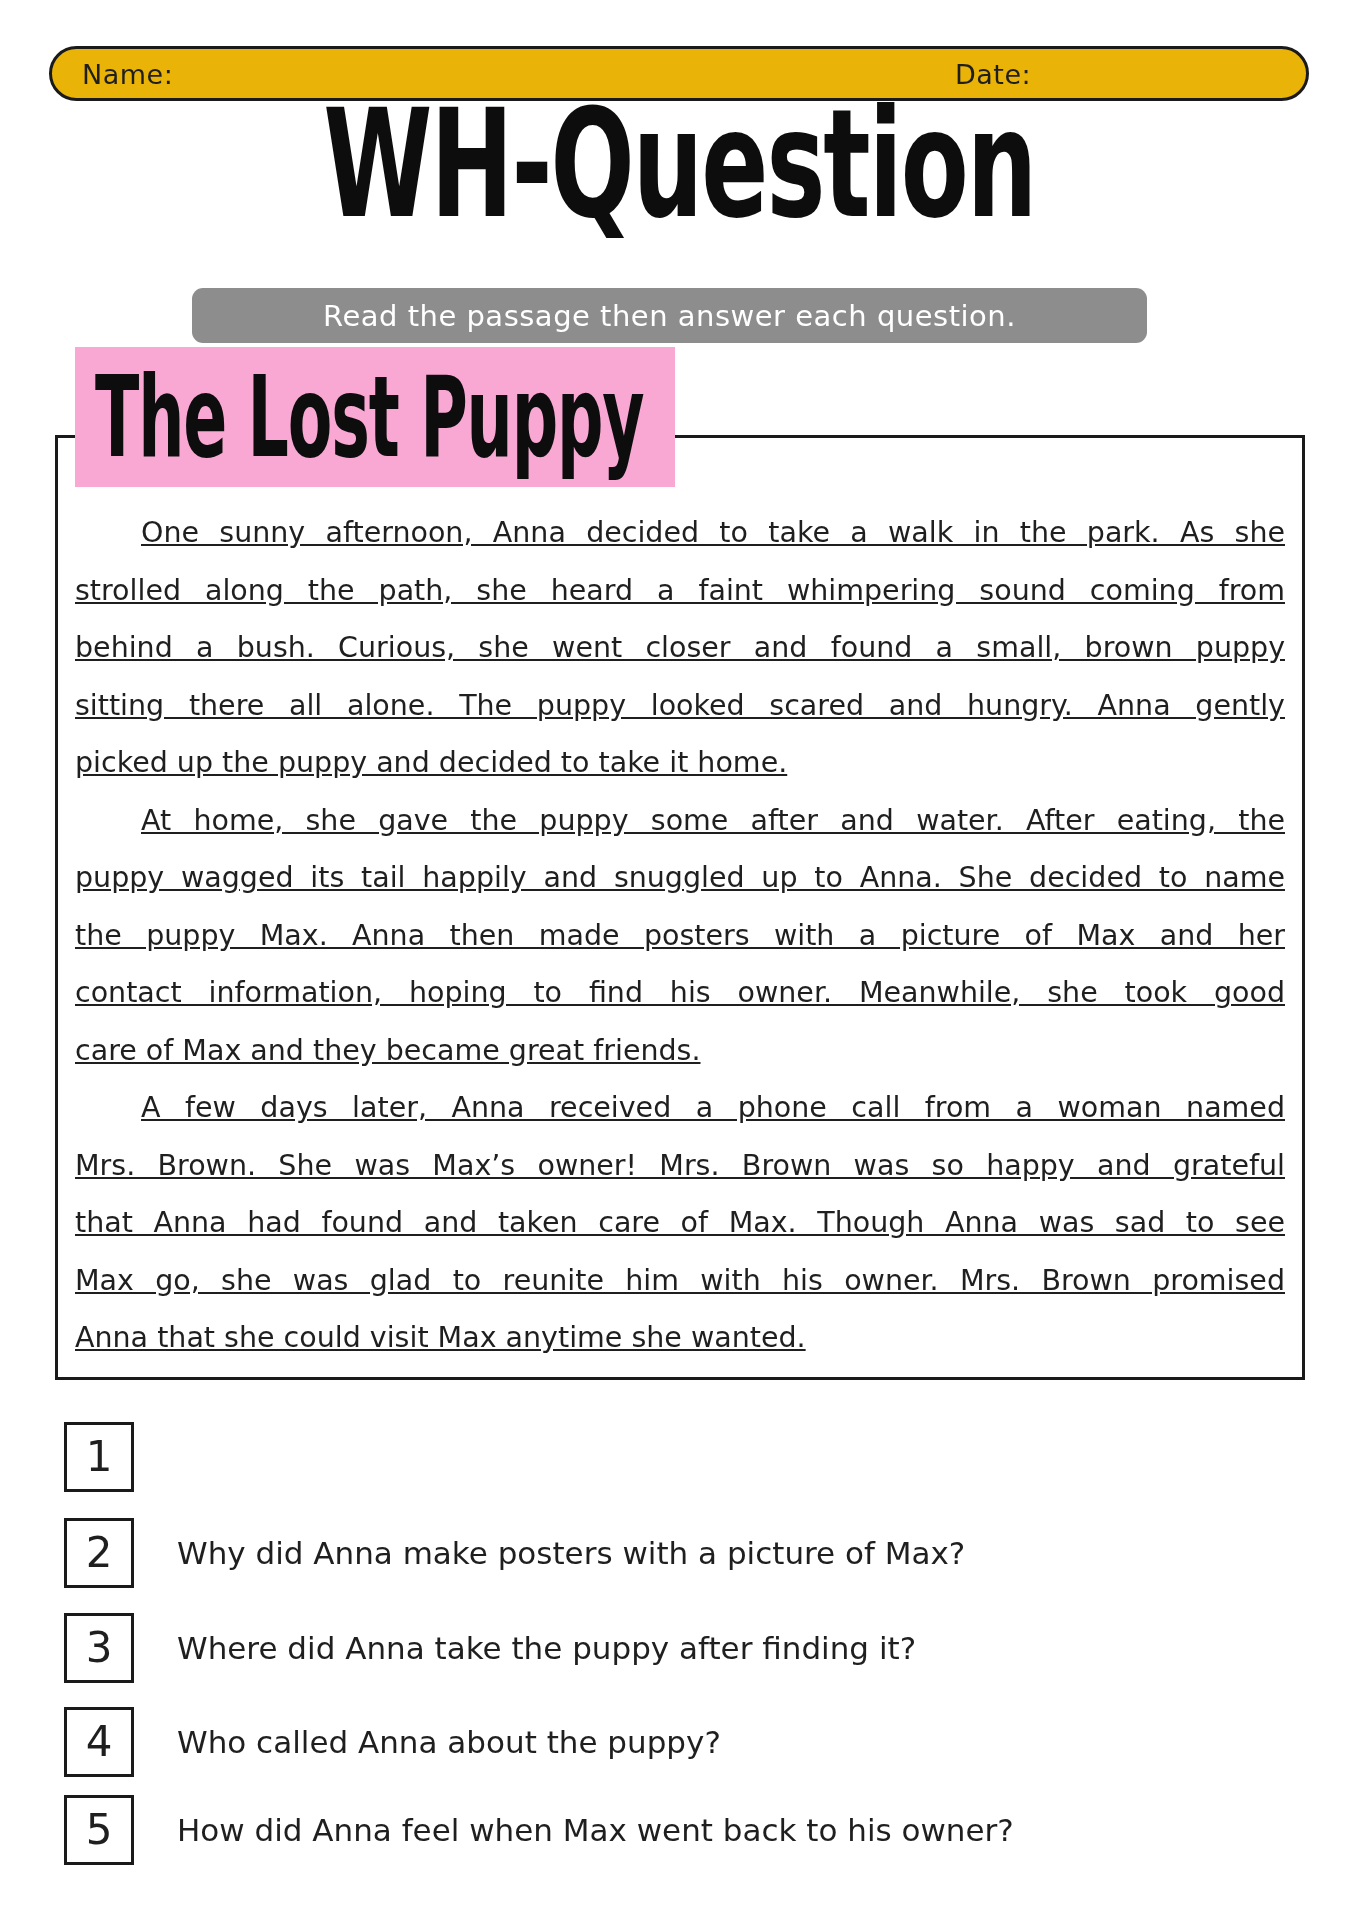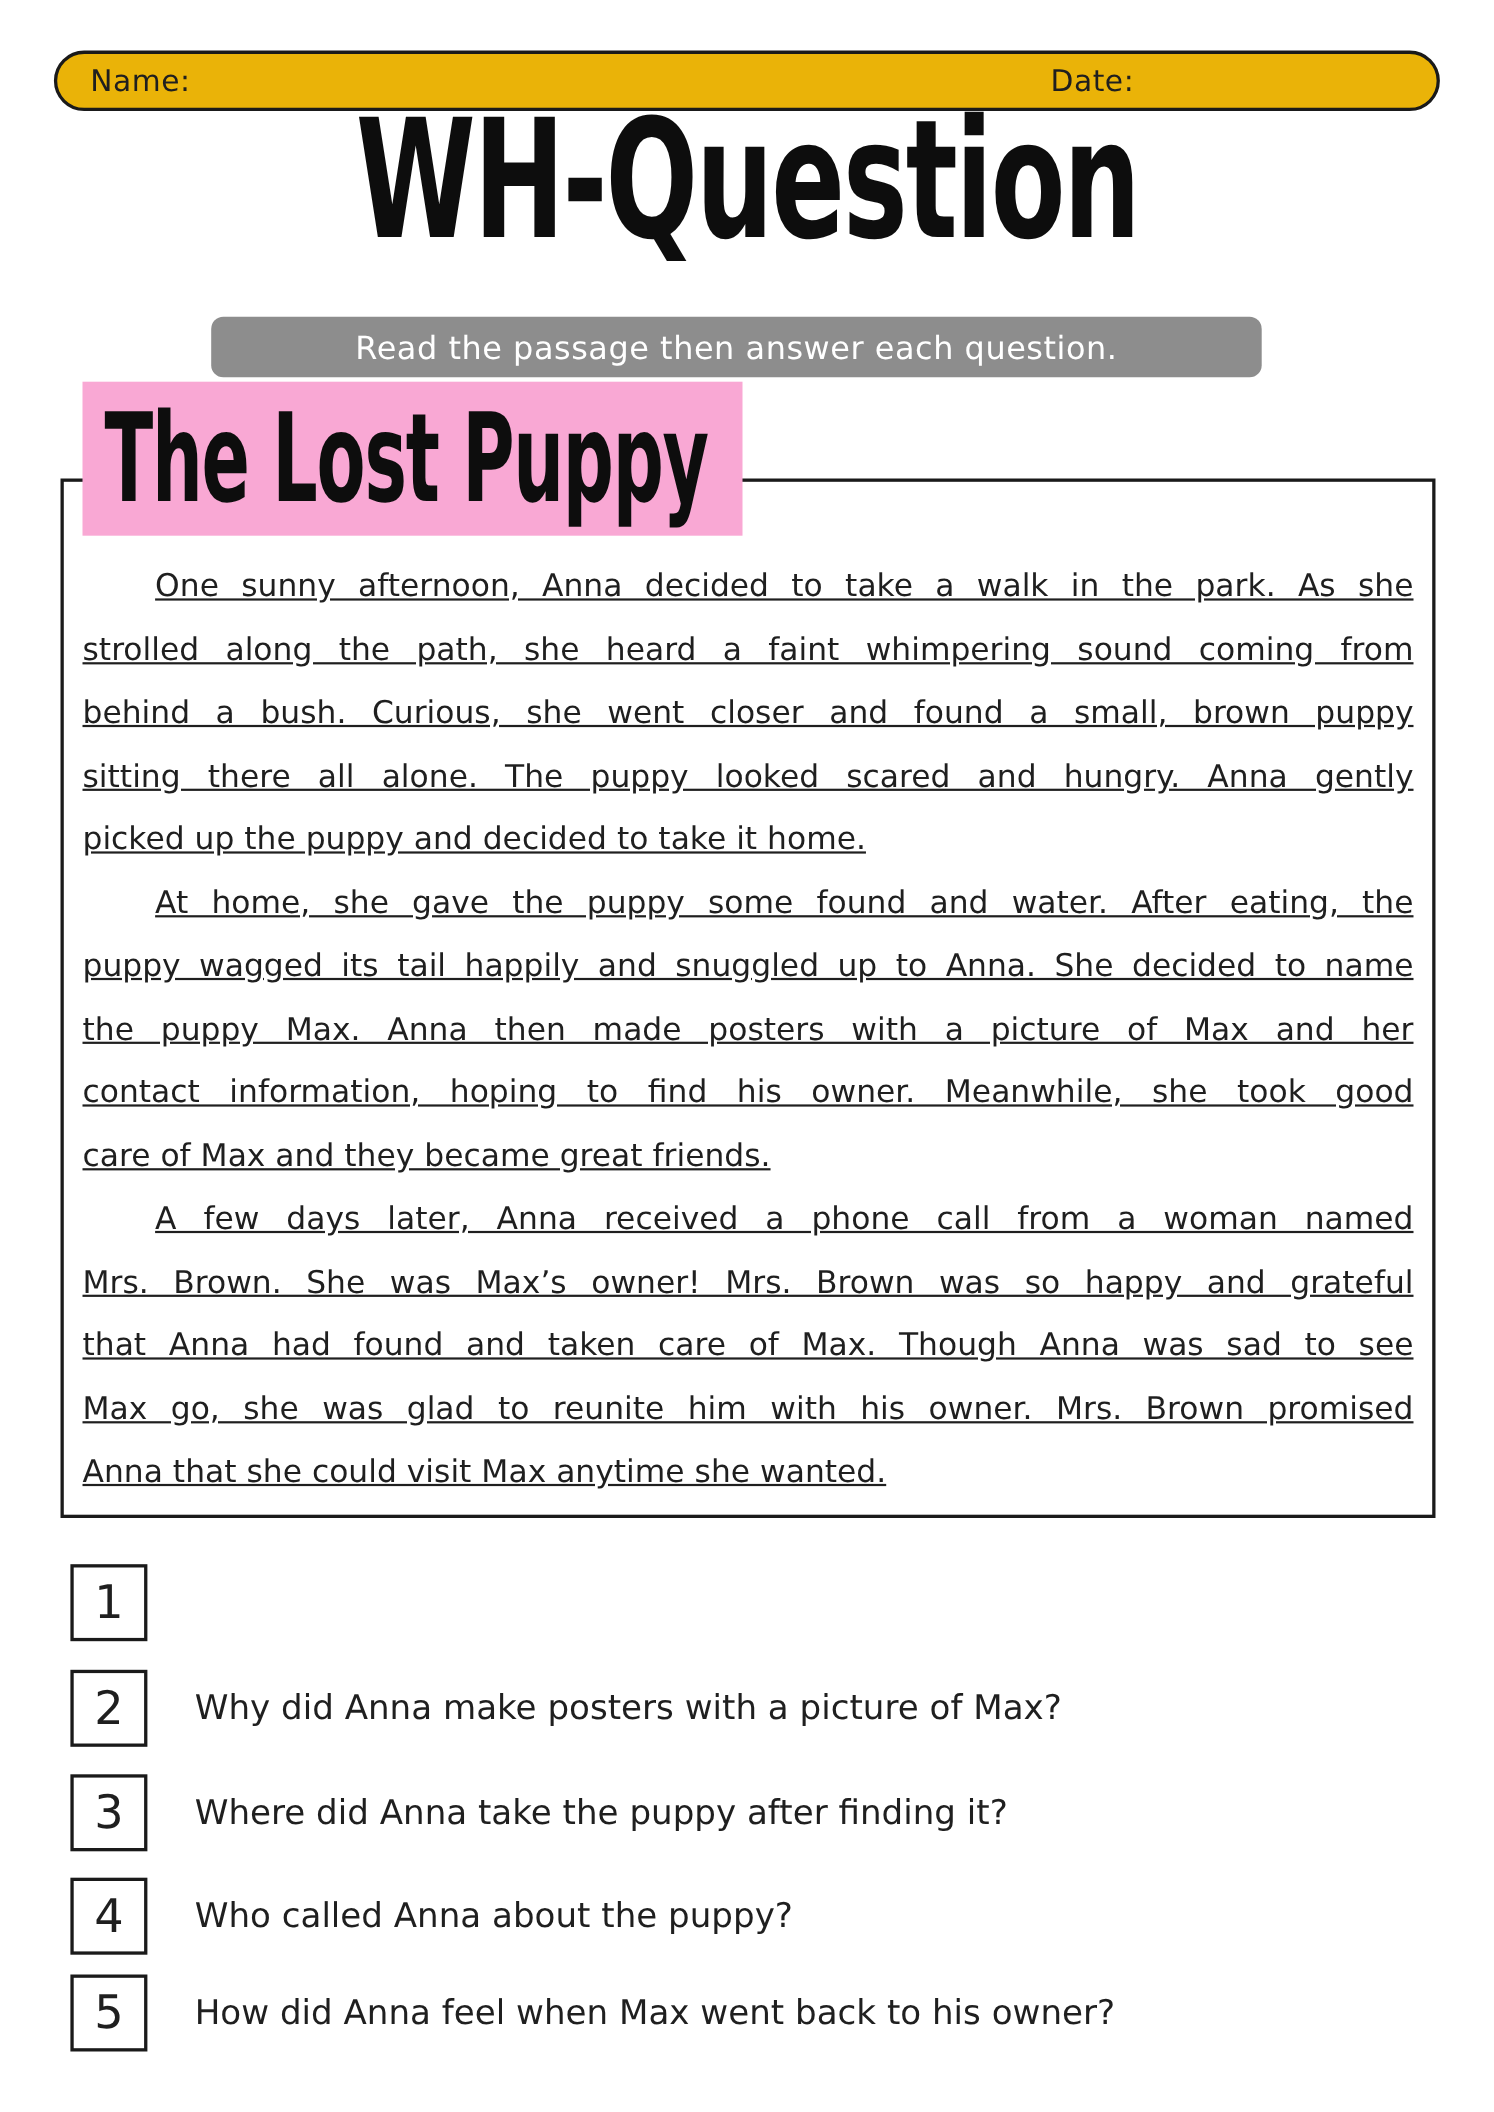--- a/index.html
+++ b/index.html
@@ -96,21 +96,21 @@
 <div class="passage-title">
   <span>The Lost Puppy</span>
 </div>
 <div class="passage-box"></div>
 <div class="passage-text">
     <div class="pline indent">One sunny afternoon, Anna decided to take a walk in the park. As she</div>
     <div class="pline">strolled along the path, she heard a faint whimpering sound coming from</div>
     <div class="pline">behind a bush. Curious, she went closer and found a small, brown puppy</div>
     <div class="pline">sitting there all alone. The puppy looked scared and hungry. Anna gently</div>
     <div class="pline last">picked up the puppy and decided to take it home.</div>
-    <div class="pline indent">At home, she gave the puppy some found and water. After eating, the</div>
+    <div class="pline indent">At home, she gave the puppy some after and water. After eating, the</div>
     <div class="pline">puppy wagged its tail happily and snuggled up to Anna. She decided to name</div>
     <div class="pline">the puppy Max. Anna then made posters with a picture of Max and her</div>
     <div class="pline">contact information, hoping to find his owner. Meanwhile, she took good</div>
     <div class="pline last">care of Max and they became great friends.</div>
     <div class="pline indent">A few days later, Anna received a phone call from a woman named</div>
     <div class="pline">Mrs. Brown. She was Max’s owner! Mrs. Brown was so happy and grateful</div>
     <div class="pline">that Anna had found and taken care of Max. Though Anna was sad to see</div>
     <div class="pline">Max go, she was glad to reunite him with his owner. Mrs. Brown promised</div>
     <div class="pline last">Anna that she could visit Max anytime she wanted.</div>
   </div>

